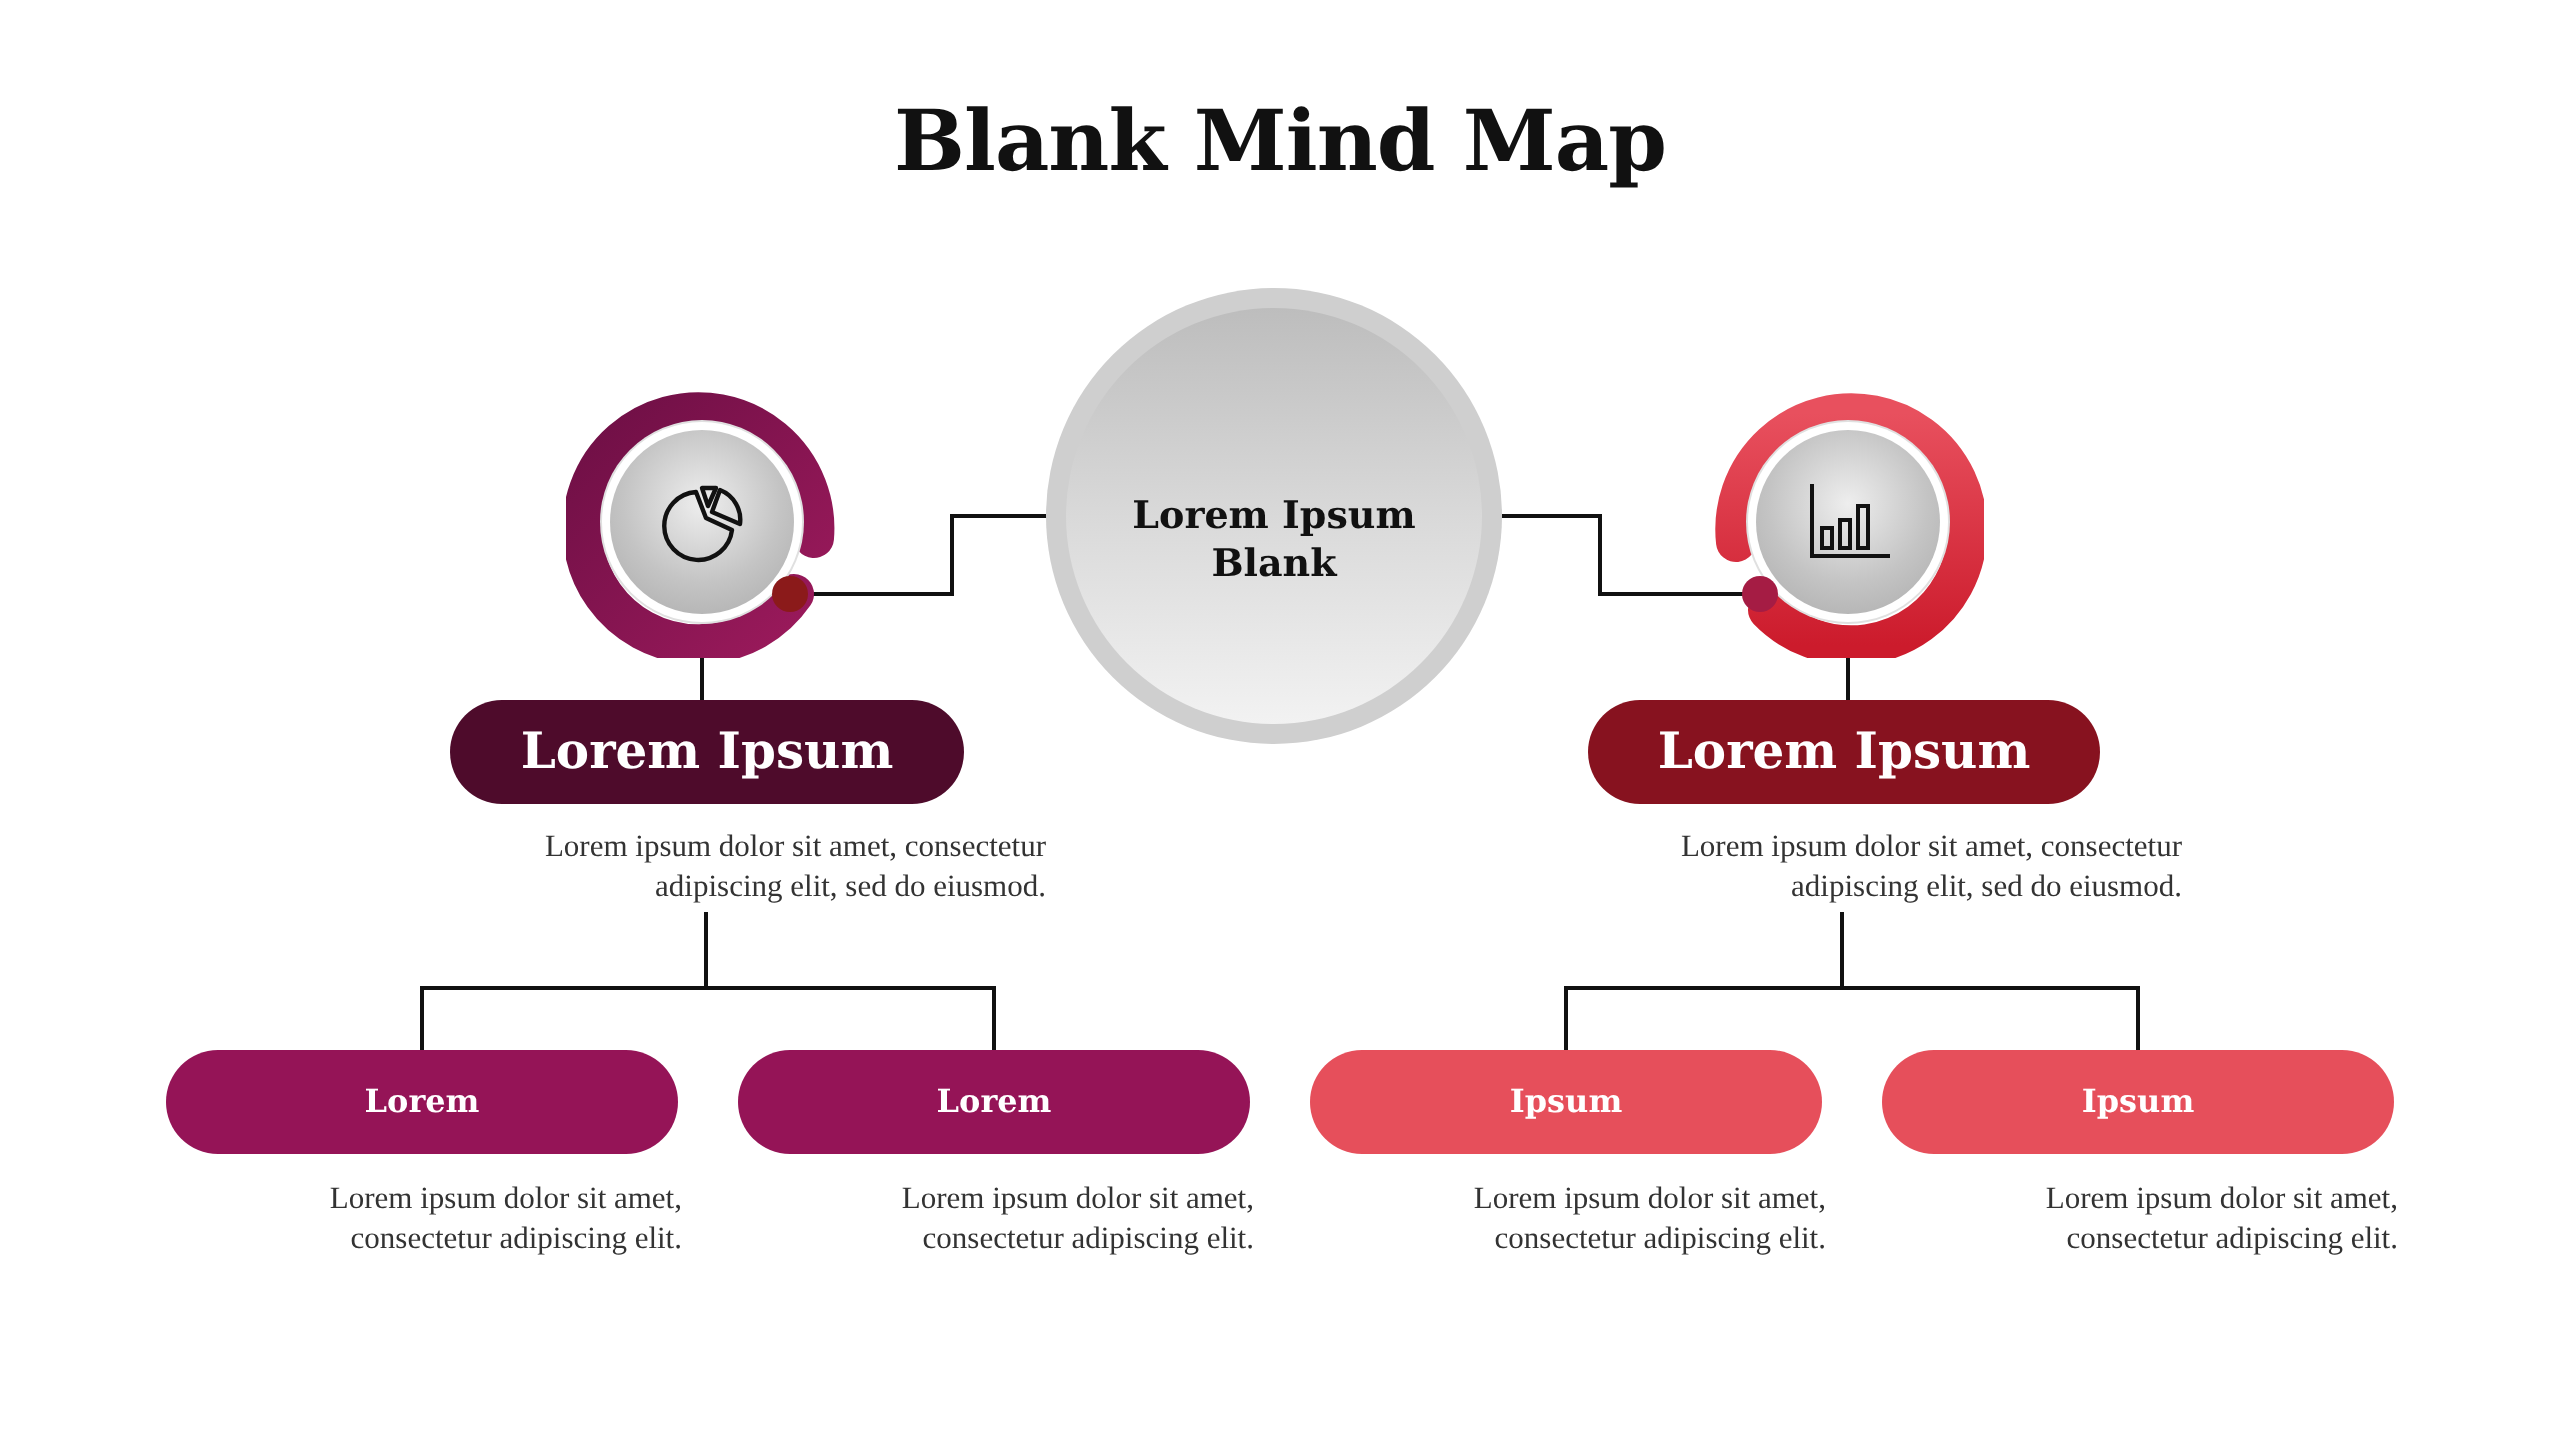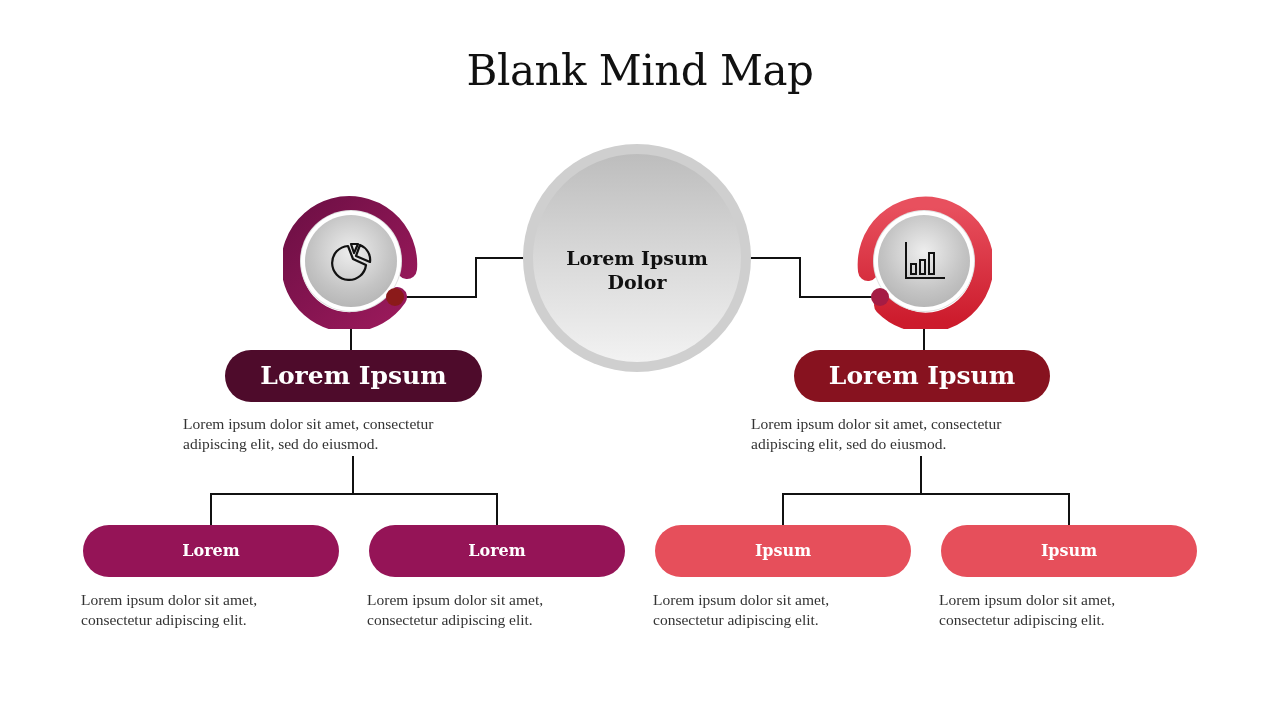--- a/index.html
+++ b/index.html
@@ -1,30 +1,30 @@
 <!DOCTYPE html>
 <html><head>
   <meta charset="utf-8">
   <style>
     html, body { margin: 0; padding: 0; background: #ffffff; }
     body { width: 1280px; height: 720px; position: relative; overflow: hidden; font-family: "Liberation Serif", serif; }
-    .title { position: absolute; left: 0; width: 1280px; top: 46px; text-align: center; font-size: 42px; color: #111; font-family: "DejaVu Serif", serif; font-weight: normal; letter-spacing: -0.5px; }
+    .title { position: absolute; left: 0; width: 1280px; top: 46px; text-align: center; font-size: 42px; color: #111; font-family: "DejaVu Serif", serif; font-weight: bold; letter-spacing: -0.5px; }
     svg.lines { position: absolute; left: 0; top: 0; width: 1280px; height: 720px; }
     .center-outer { position: absolute; left: 523px; top: 144px; width: 228px; height: 228px; border-radius: 50%; background: #cfcfcf; }
     .center-inner { position: absolute; left: 10px; top: 10px; width: 208px; height: 208px; border-radius: 50%; background: linear-gradient(to bottom, #bdbdbd 0%, #d9d9d9 50%, #f2f2f2 100%); }
     .center-text { position: absolute; left: 0; right: 0; top: 92px; text-align: center; font-family: "DejaVu Serif", serif; font-weight: bold; font-size: 19px; line-height: 24px; color: #111; }
     .ring { position: absolute; width: 136px; height: 136px; }
     .ring .disc { position: absolute; left: 18px; top: 18px; width: 100px; height: 100px; border-radius: 50%; background: #ffffff; box-shadow: 0 0 0 1px #e0e0e0; }
     .ring .disc-inner { position: absolute; left: 4px; top: 4px; width: 92px; height: 92px; border-radius: 50%; background: radial-gradient(circle at 50% 40%, #eeeeee 0%, #c4c4c4 55%, #a9a9a9 100%); }
     .ring .icon { position: absolute; left: 21px; top: 21px; width: 50px; height: 50px; }
     .dot { position: absolute; width: 18px; height: 18px; border-radius: 50%; }
     .pill { position: absolute; height: 52px; border-radius: 26px; color: #fff; font-family: "DejaVu Serif", serif; font-weight: bold; text-align: center; line-height: 52px; }
     .pill.big { font-size: 25px; }
     .pill.small { font-size: 16px; }
-    .desc { position: absolute; text-align: left; font-family: "Liberation Serif", serif; font-size: 15.5px; line-height: 20px; color: #333; }
+    .desc { position: absolute; text-align: right; font-family: "Liberation Serif", serif; font-size: 15.5px; line-height: 20px; color: #333; }
   </style>
 </head>
 <body>
 
 <div class="title">Blank Mind Map</div>
 
 <svg class="lines" viewBox="0 0 1280 720">
   <g fill="none" stroke="#111" stroke-width="2">
     <polyline points="546,258 476,258 476,297 402,297"></polyline>
     <polyline points="730,258 800,258 800,297 880,297"></polyline>
@@ -34,21 +34,21 @@
     <line x1="353" y1="456" x2="353" y2="494"></line>
     <polyline points="783,525 783,494 1069,494 1069,525"></polyline>
     <line x1="921" y1="456" x2="921" y2="494"></line>
   </g>
 </svg>
 
 <div class="center-outer">
   <div class="center-inner">
     <div class="center-text">
       <div>Lorem Ipsum</div>
-      <div>Dolor</div>
+      <div>Blank</div>
     </div>
   </div>
 </div>
 
 <div class="ring" style="left:283px; top:193px;">
   <svg width="136" height="136" viewBox="0 0 136 136" style="position:absolute;left:0;top:0;">
     <defs>
       <linearGradient id="lg" x1="0" y1="0" x2="1" y2="1">
         <stop offset="0" stop-color="#6e0f45"></stop>
         <stop offset="1" stop-color="#9c1a5c"></stop>

